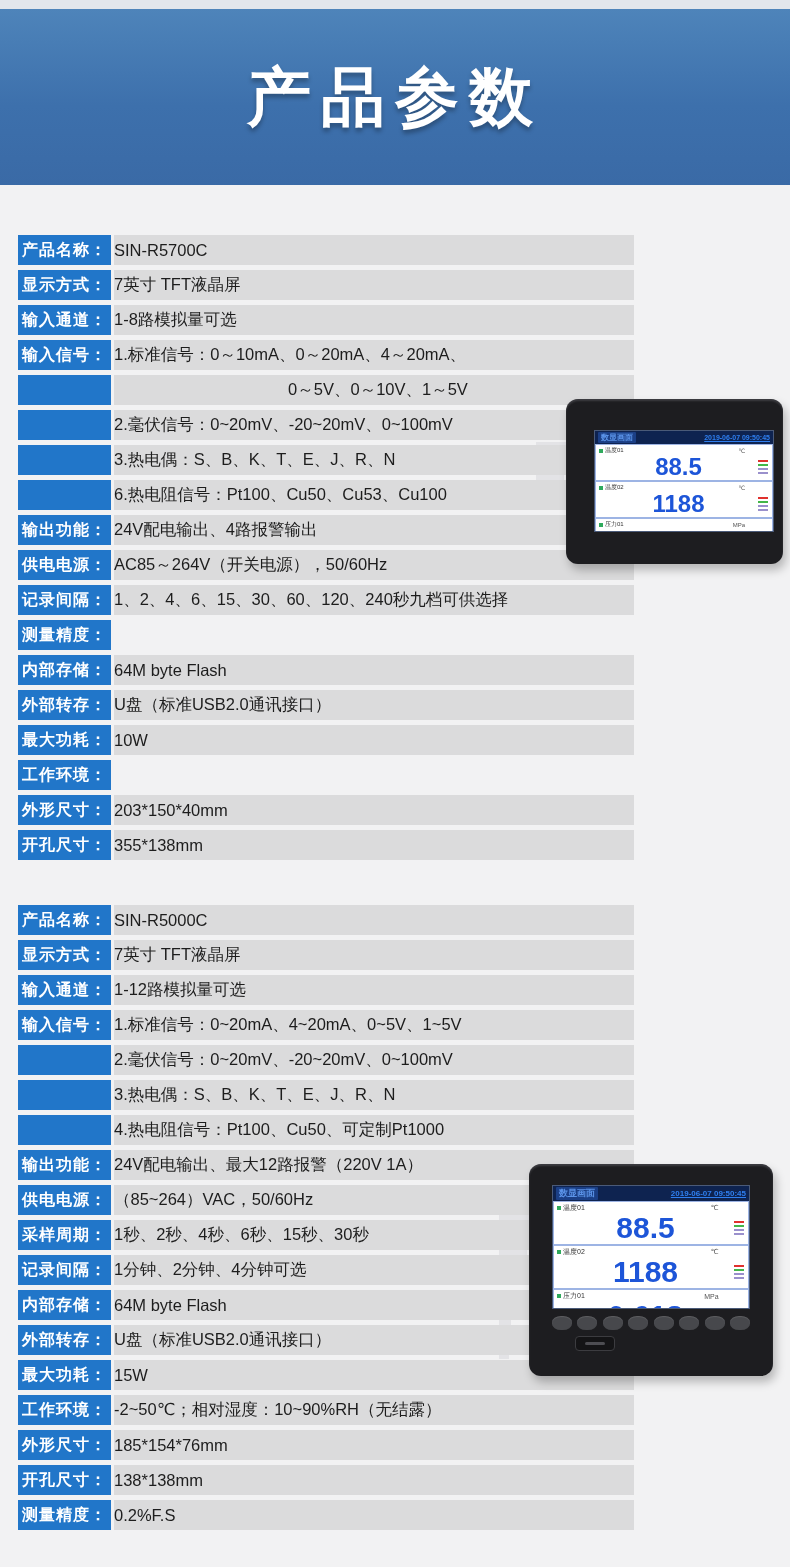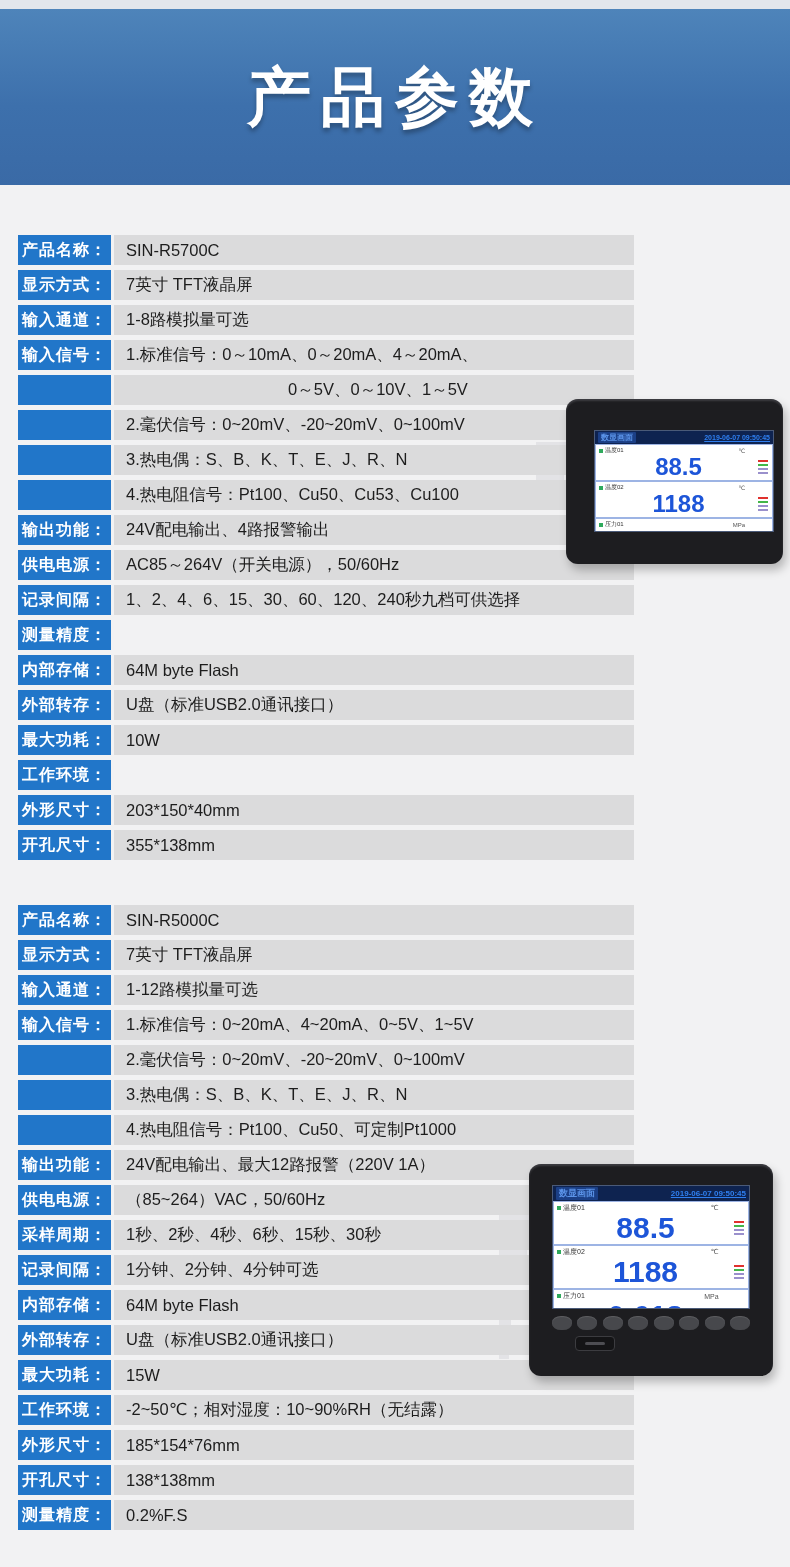--- a/index.html
+++ b/index.html
@@ -27,21 +27,21 @@
   .spec-row { display:flex; height:30px; margin-bottom:5px; }
   .spec-label {
     width:93px; background:#2176c9; color:#ffffff;
     font-size:16px; font-weight:bold; letter-spacing:1px;
     display:flex; align-items:center; justify-content:center;
     flex-shrink:0;
   }
   .spec-value {
     flex:1; margin-left:3px; background:#dbdbdc; color:#1d1d1d;
     font-size:16.5px; display:flex; align-items:center;
-    padding-left:12px; white-space:nowrap; overflow:hidden;
+    white-space:nowrap; overflow:hidden;
   }
   .spec-value.center { justify-content:center; padding-left:8px; }
 
   
   .stair { position:absolute; }
   .stair div { background:#e3e3e6; height:15px; margin-bottom:11px; }
 
   
   .device {
     position:absolute; background:#1d1d20; border-radius:12px;
@@ -138,21 +138,21 @@
       <div class="spec-row">
         <div class="spec-label"></div>
         <div class="spec-value">2.毫伏信号：0~20mV、-20~20mV、0~100mV</div>
       </div>
       <div class="spec-row">
         <div class="spec-label"></div>
         <div class="spec-value">3.热电偶：S、B、K、T、E、J、R、N</div>
       </div>
       <div class="spec-row">
         <div class="spec-label"></div>
-        <div class="spec-value">4.热电阻信号：Pt100、Cu50、Cu53、Cu100</div>
+        <div class="spec-value">6.热电阻信号：Pt100、Cu50、Cu53、Cu100</div>
       </div>
       <div class="spec-row">
         <div class="spec-label">输出功能：</div>
         <div class="spec-value">24V配电输出、4路报警输出</div>
       </div>
       <div class="spec-row">
         <div class="spec-label">供电电源：</div>
         <div class="spec-value">AC85～264V（开关电源），50/60Hz</div>
       </div>
       <div class="spec-row">

